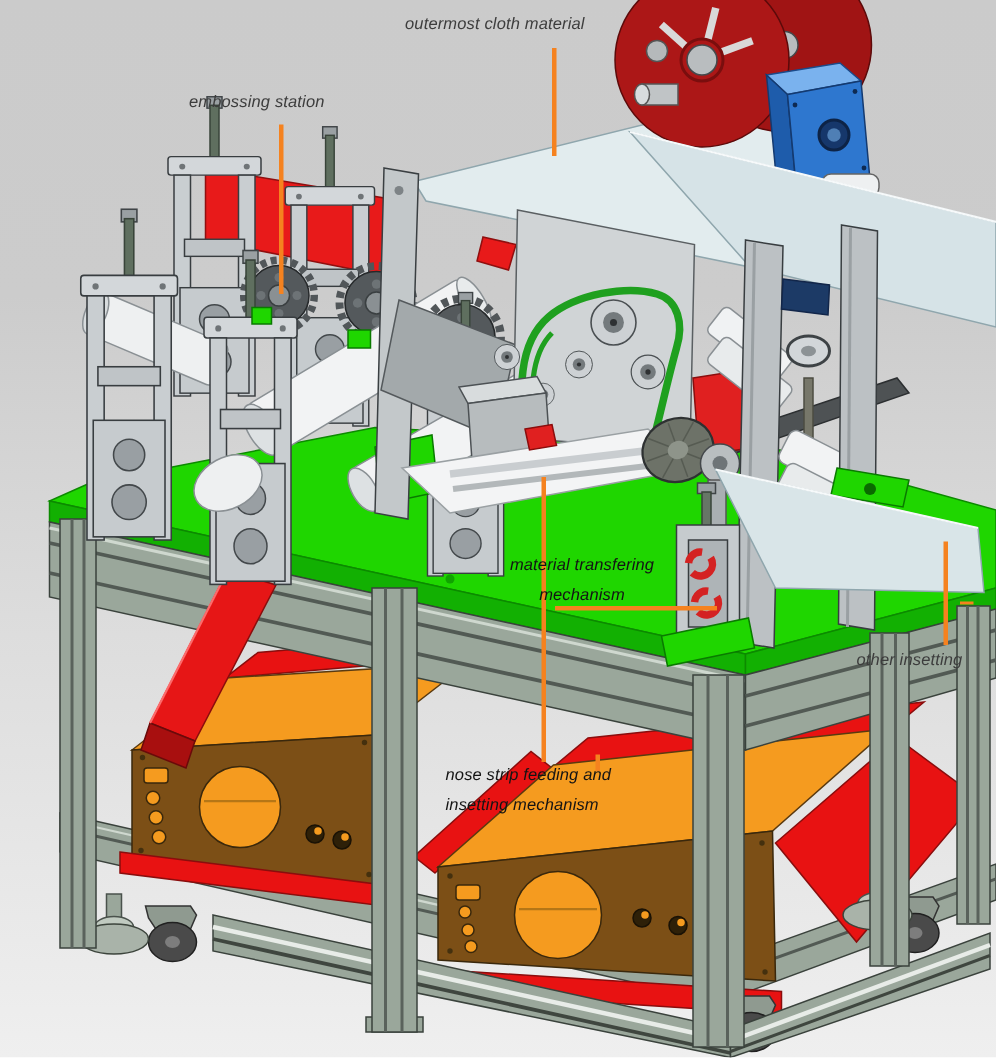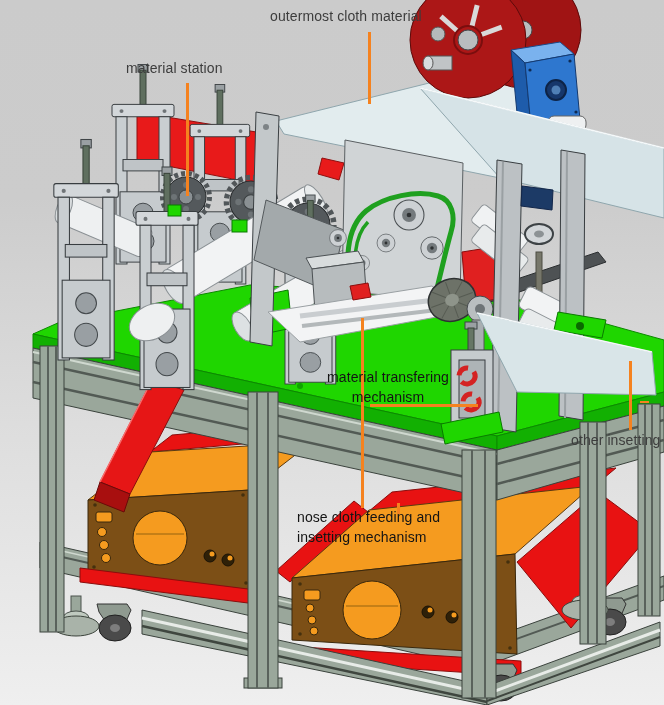--- a/index.html
+++ b/index.html
@@ -3,22 +3,22 @@
 <meta charset="utf-8">
 <style>
   html,body{margin:0;padding:0;background:#ffffff;}
   .stage{
     position:relative;width:664px;height:705px;overflow:hidden;
     background:linear-gradient(180deg,#cbcbcb 0%,#cccccc 28%,#dddddd 60%,#efefef 100%);
     font-family:"Liberation Sans",sans-serif;
   }
   .stage svg{position:absolute;left:0;top:0;}
   .label{
-    position:absolute;color:#3d3d3d;font-size:14px;line-height:20px;
-    white-space:pre-line;z-index:10;letter-spacing:.1px;
+    position:absolute;color:#3d3d3d;font-size:11px;line-height:20px;
+    white-space:pre-line;z-index:10;letter-spacing:.1px;font-style:italic;
   }
   .label.dark{color:#141414;}
   .label.center{text-align:center;width:160px;}
   .leader{position:absolute;background:#F5821F;z-index:5;}
 </style>
 </head>
 <body>
 
 <div class="stage">
 
@@ -319,20 +319,20 @@
 
 <div class="leader" style="left:368px;top:32px;width:3px;height:72px;"></div>
 <div class="leader" style="left:186px;top:83px;width:3px;height:113px;"></div>
 <div class="leader" style="left:361px;top:318px;width:3px;height:190px;"></div>
 <div class="leader" style="left:397px;top:503px;width:3px;height:11px;"></div>
 <div class="leader" style="left:370px;top:404px;width:108px;height:3px;"></div>
 <div class="leader" style="left:629px;top:361px;width:3px;height:69px;"></div>
 <div class="leader" style="left:640px;top:401px;width:9px;height:2px;"></div>
 
 <div class="label" style="left:270px;top:6px;">outermost cloth material</div>
-<div class="label" style="left:126px;top:58px;">material station</div>
+<div class="label" style="left:126px;top:58px;">embossing station</div>
 <div class="label dark center" style="left:308px;top:367px;text-align:center;">material transfering
 mechanism</div>
-<div class="label dark" style="left:297px;top:507px;">nose cloth feeding and
+<div class="label dark" style="left:297px;top:507px;">nose strip feeding and
 insetting mechanism</div>
 <div class="label" style="left:571px;top:430px;">other insetting</div>
 
 </div>
 
 </body></html>

